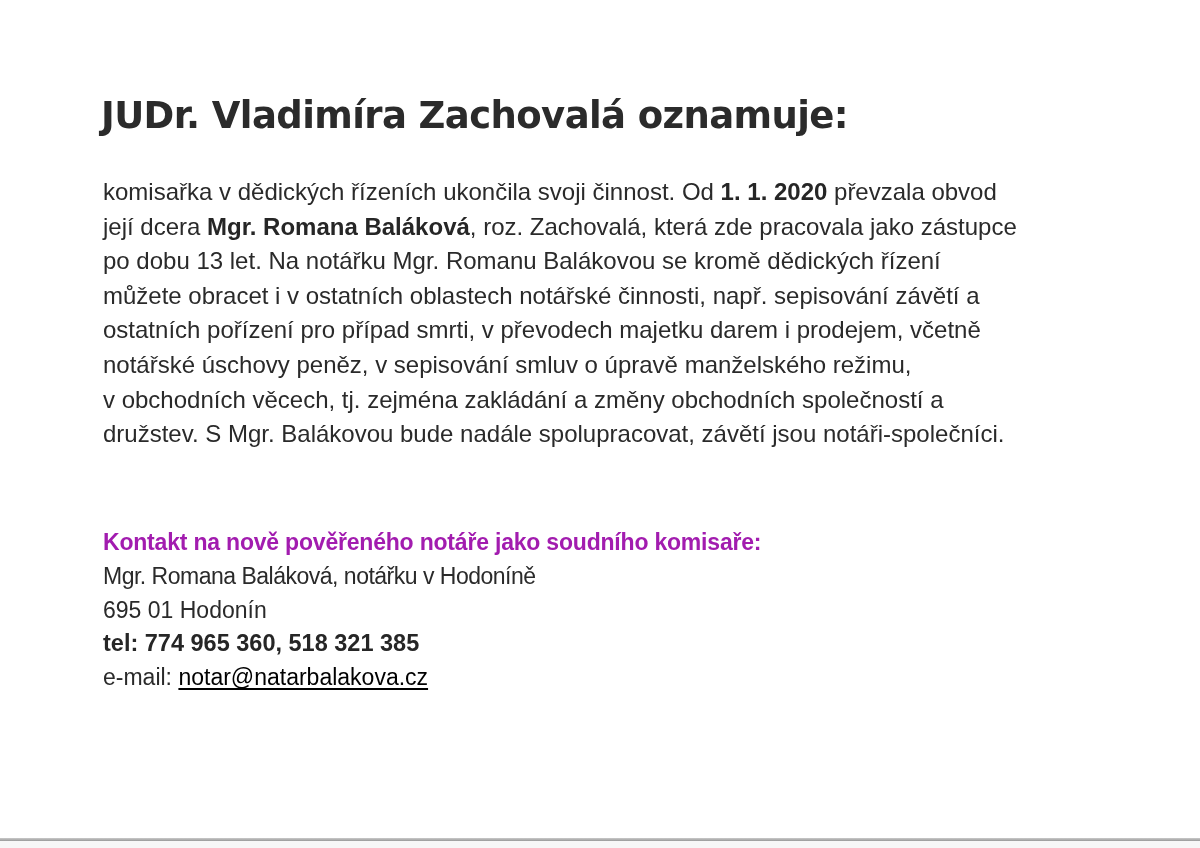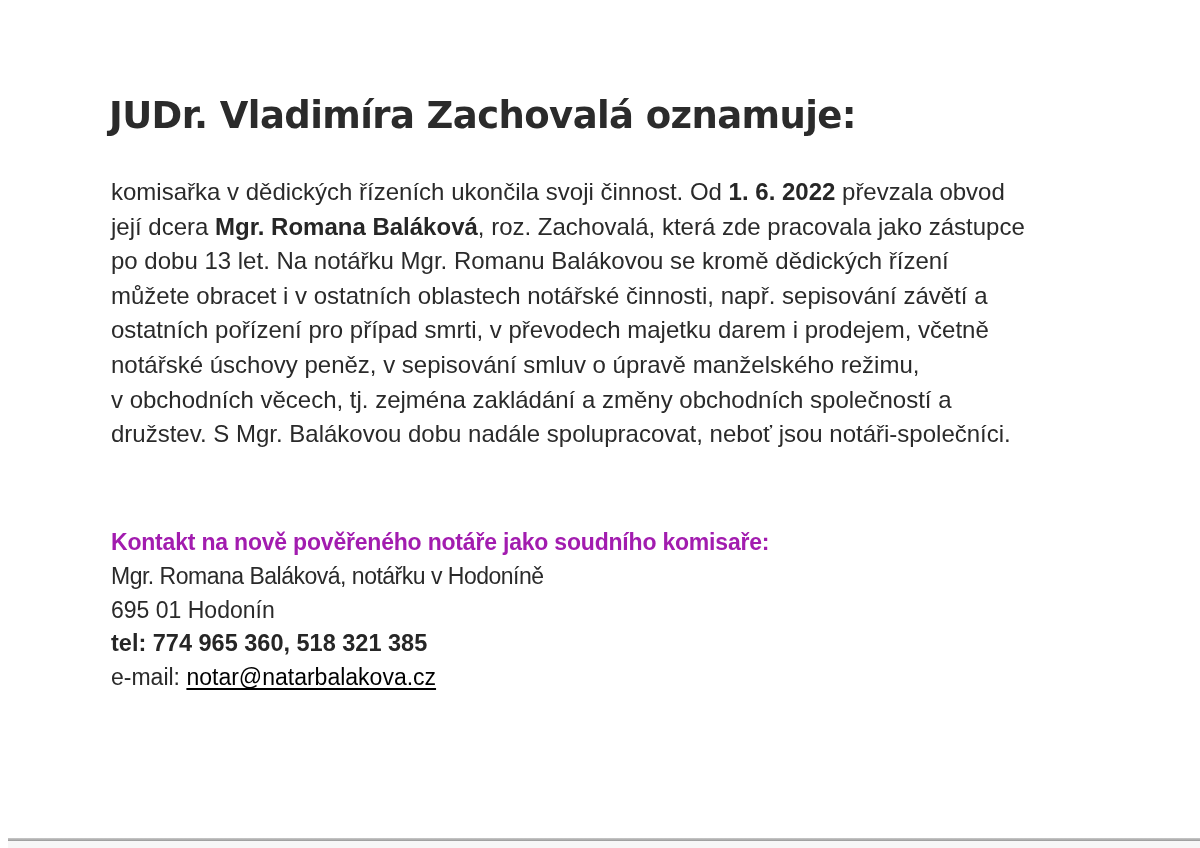--- a/index.html
+++ b/index.html
@@ -10,21 +10,21 @@
     body {
       width: 1200px;
       height: 848px;
       position: relative;
       overflow: hidden;
       font-family: "DejaVu Sans", sans-serif;
       color: #2a2a2a;
     }
     .page {
       position: absolute;
-      left: 8px; top: 0;
+      left: 0; top: 0;
       width: 980px;
       height: 848px;
       background: #ffffff;
     }
     .title {
       position: absolute;
       left: 101px;
       top: 94px;
       margin: 0;
       font-family: "DejaVu Sans", sans-serif;
@@ -87,28 +87,28 @@
     }
   </style>
 </head>
 <body>
 
 <div class="page">
 
   <h1 class="title">JUDr. Vladimíra Zachovalá oznamuje:</h1>
 
   <div class="body-text">
-    <span class="line"><span>komisařka v dědických řízeních ukončila svoji činnost. Od </span><b>1. 6. 2022</b><span> převzala obvod</span></span>
+    <span class="line"><span>komisařka v dědických řízeních ukončila svoji činnost. Od </span><b>1. 1. 2020</b><span> převzala obvod</span></span>
     <span class="line"><span>její dcera </span><b>Mgr. Romana Baláková</b><span>, roz. Zachovalá, která zde pracovala jako zástupce</span></span>
     <span class="line"><span>po dobu 13 let. Na notářku Mgr. Romanu Balákovou se kromě dědických řízení</span></span>
     <span class="line"><span>můžete obracet i v ostatních oblastech notářské činnosti, např. sepisování závětí a</span></span>
     <span class="line"><span>ostatních pořízení pro případ smrti, v převodech majetku darem i prodejem, včetně</span></span>
     <span class="line"><span>notářské úschovy peněz, v sepisování smluv o úpravě manželského režimu,</span></span>
     <span class="line"><span>v obchodních věcech, tj. zejména zakládání a změny obchodních společností a</span></span>
-    <span class="line"><span>družstev. S Mgr. Balákovou dobu nadále spolupracovat, neboť jsou notáři-společníci.</span></span>
+    <span class="line"><span>družstev. S Mgr. Balákovou bude nadále spolupracovat, závětí jsou notáři-společníci.</span></span>
   </div>
 
   <div class="contact">
     <span class="line heading">Kontakt na nově pověřeného notáře jako soudního komisaře:</span>
     <span class="line narrow">Mgr. Romana Baláková, notářku v Hodoníně</span>
     <span class="line">695 01 Hodonín</span>
     <span class="line tel">tel: 774 965 360, 518 321 385</span>
     <span class="line"><span>e-mail: </span><a>notar@natarbalakova.cz</a></span>
   </div>
 

